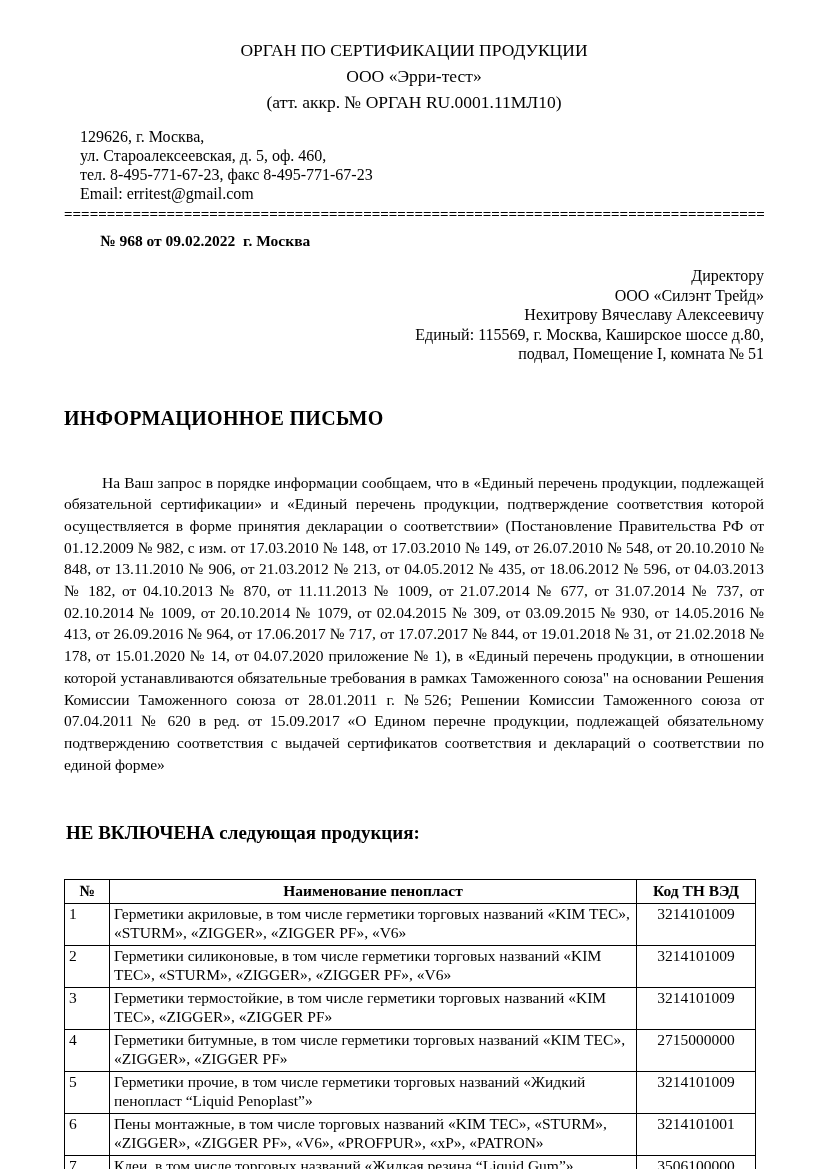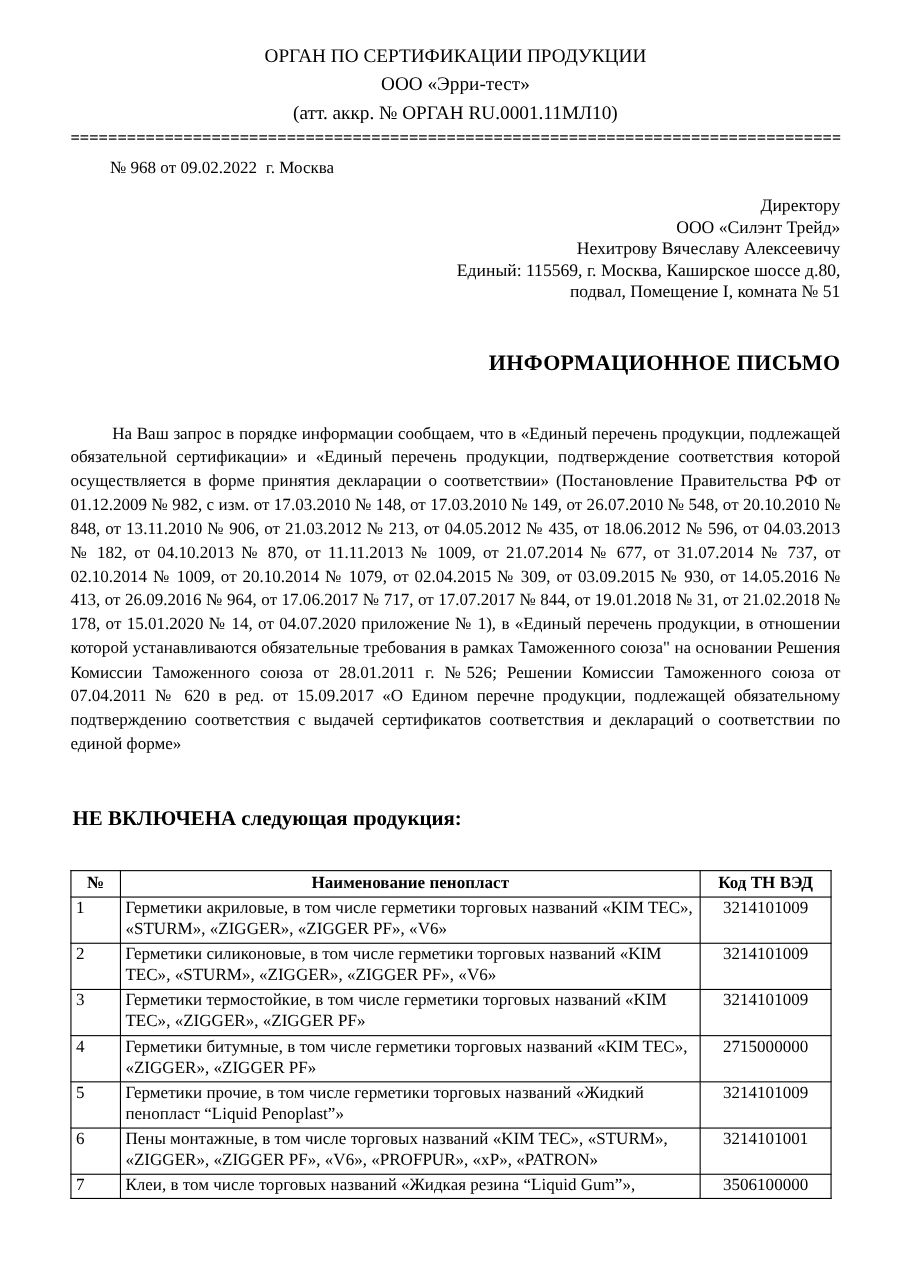--- a/index.html
+++ b/index.html
@@ -38,38 +38,38 @@
     line-height: 14px;
     font-weight: bold;
     font-size: 15px;
     white-space: nowrap;
     overflow: hidden;
   }
 
   
   .ref-line {
     margin: 10px 0 0 36px;
-    font-weight: normal;
+    font-weight: bold;
     font-size: 15.5px;
     line-height: 19px;
     white-space: pre-wrap;
   }
 
   
   .recipient {
     margin-top: 16px;
     text-align: right;
     font-size: 16px;
     line-height: 19.5px;
   }
 
   
   .letter-title {
     margin-top: 42px;
-    text-align: right;
+    text-align: left;
     font-weight: bold;
     font-size: 20px;
     line-height: 24px;
     letter-spacing: 0.3px;
   }
 
   
   .body-paragraph {
     margin-top: 42px;
     text-align: justify;
@@ -117,20 +117,26 @@
 
 <div class="page">
   <div class="content">
 
     <div class="org-header">
       <div>ОРГАН ПО СЕРТИФИКАЦИИ ПРОДУКЦИИ</div>
       <div>ООО «Эрри-тест»</div>
       <div>(атт. аккр. № ОРГАН RU.0001.11МЛ10)</div>
     </div>
 
+    <div class="contact">
+      <div>129626, г. Москва,</div>
+      <div>ул. Староалексеевская, д. 5, оф. 460,</div>
+      <div>тел. 8-495-771-67-23, факс 8-495-771-67-23</div>
+      <div>Email: erritest@gmail.com</div>
+    </div>
 
     <div class="separator">==============================================================================================================</div>
 
     <div class="ref-line">№ 968 от 09.02.2022  г. Москва</div>
 
     <div class="recipient">
       <div>Директору</div>
       <div>ООО «Силэнт Трейд»</div>
       <div>Нехитрову Вячеславу Алексеевичу</div>
       <div>Единый: 115569, г. Москва, Каширское шоссе д.80,</div>

